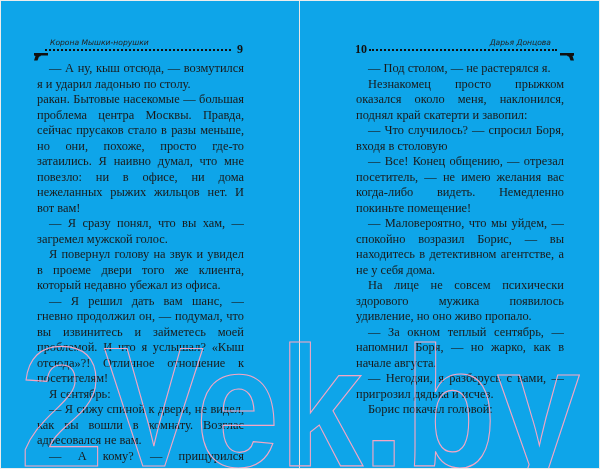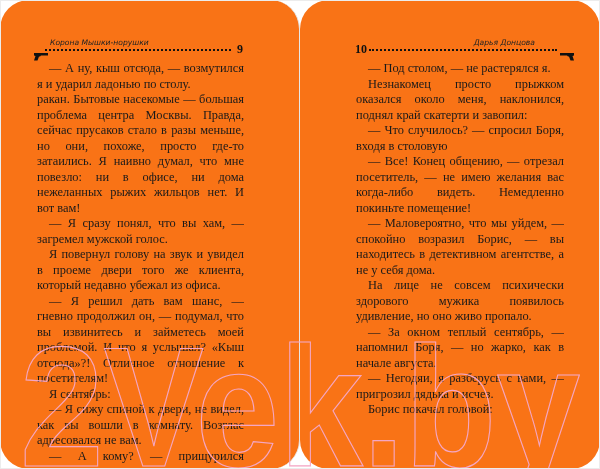--- a/index.html
+++ b/index.html
@@ -1,34 +1,34 @@
 <!DOCTYPE html>
 <html><head>
 <meta charset="utf-8">
 <style>
   html, body { margin: 0; padding: 0; }
   body {
     width: 600px; height: 469px; background: #ffffff; position: relative; overflow: hidden;
     font-family: "Liberation Serif", "DejaVu Serif", serif; color: #1a1a1a;
   }
   .spread { position: absolute; left: 0; top: 0; width: 600px; height: 469px; background: #fff; }
-  .page { position: absolute; top: 0; height: 469px; background: #f97316; border-radius: 29px; }
+  .page { position: absolute; top: 0; height: 469px; background: #0ea5e9; }
   .page.left { left: 0; width: 299px; border-right: 1px solid #e6e6e6; }
   .page.right { left: 300px; width: 300px; }
   .border-box { position:absolute; left:0; top:0; right:0; bottom:0; border:1px solid #ececec; box-sizing:border-box; pointer-events:none; }
 
   .header { position: absolute; top: 36px; height: 20px; }
   .left .header { left: 33px; width: 210px; }
   .right .header { left: 55px; width: 210px; }
   .running-title {
     position: absolute; top: 2px; font-family: "DejaVu Sans", sans-serif; font-style: italic;
     font-size: 7.6px; color: #222; white-space: nowrap;
   }
   .left .running-title { left: 17px; }
-  .right .running-title { right: 30px; text-align: center; }
+  .right .running-title { right: 14px; text-align: center; }
   .dots {
     position: absolute; top: 13px; height: 0; border-top: 2px dotted #111;
   }
   .left .dots { left: 12px; width: 186px; }
   .right .dots { left: 14px; width: 188px; }
   .page-num {
     position: absolute; top: 6px; font-weight: bold; font-size: 12px; color: #111;
   }
   .left .page-num { right: 0px; }
   .right .page-num { left: 0px; }

